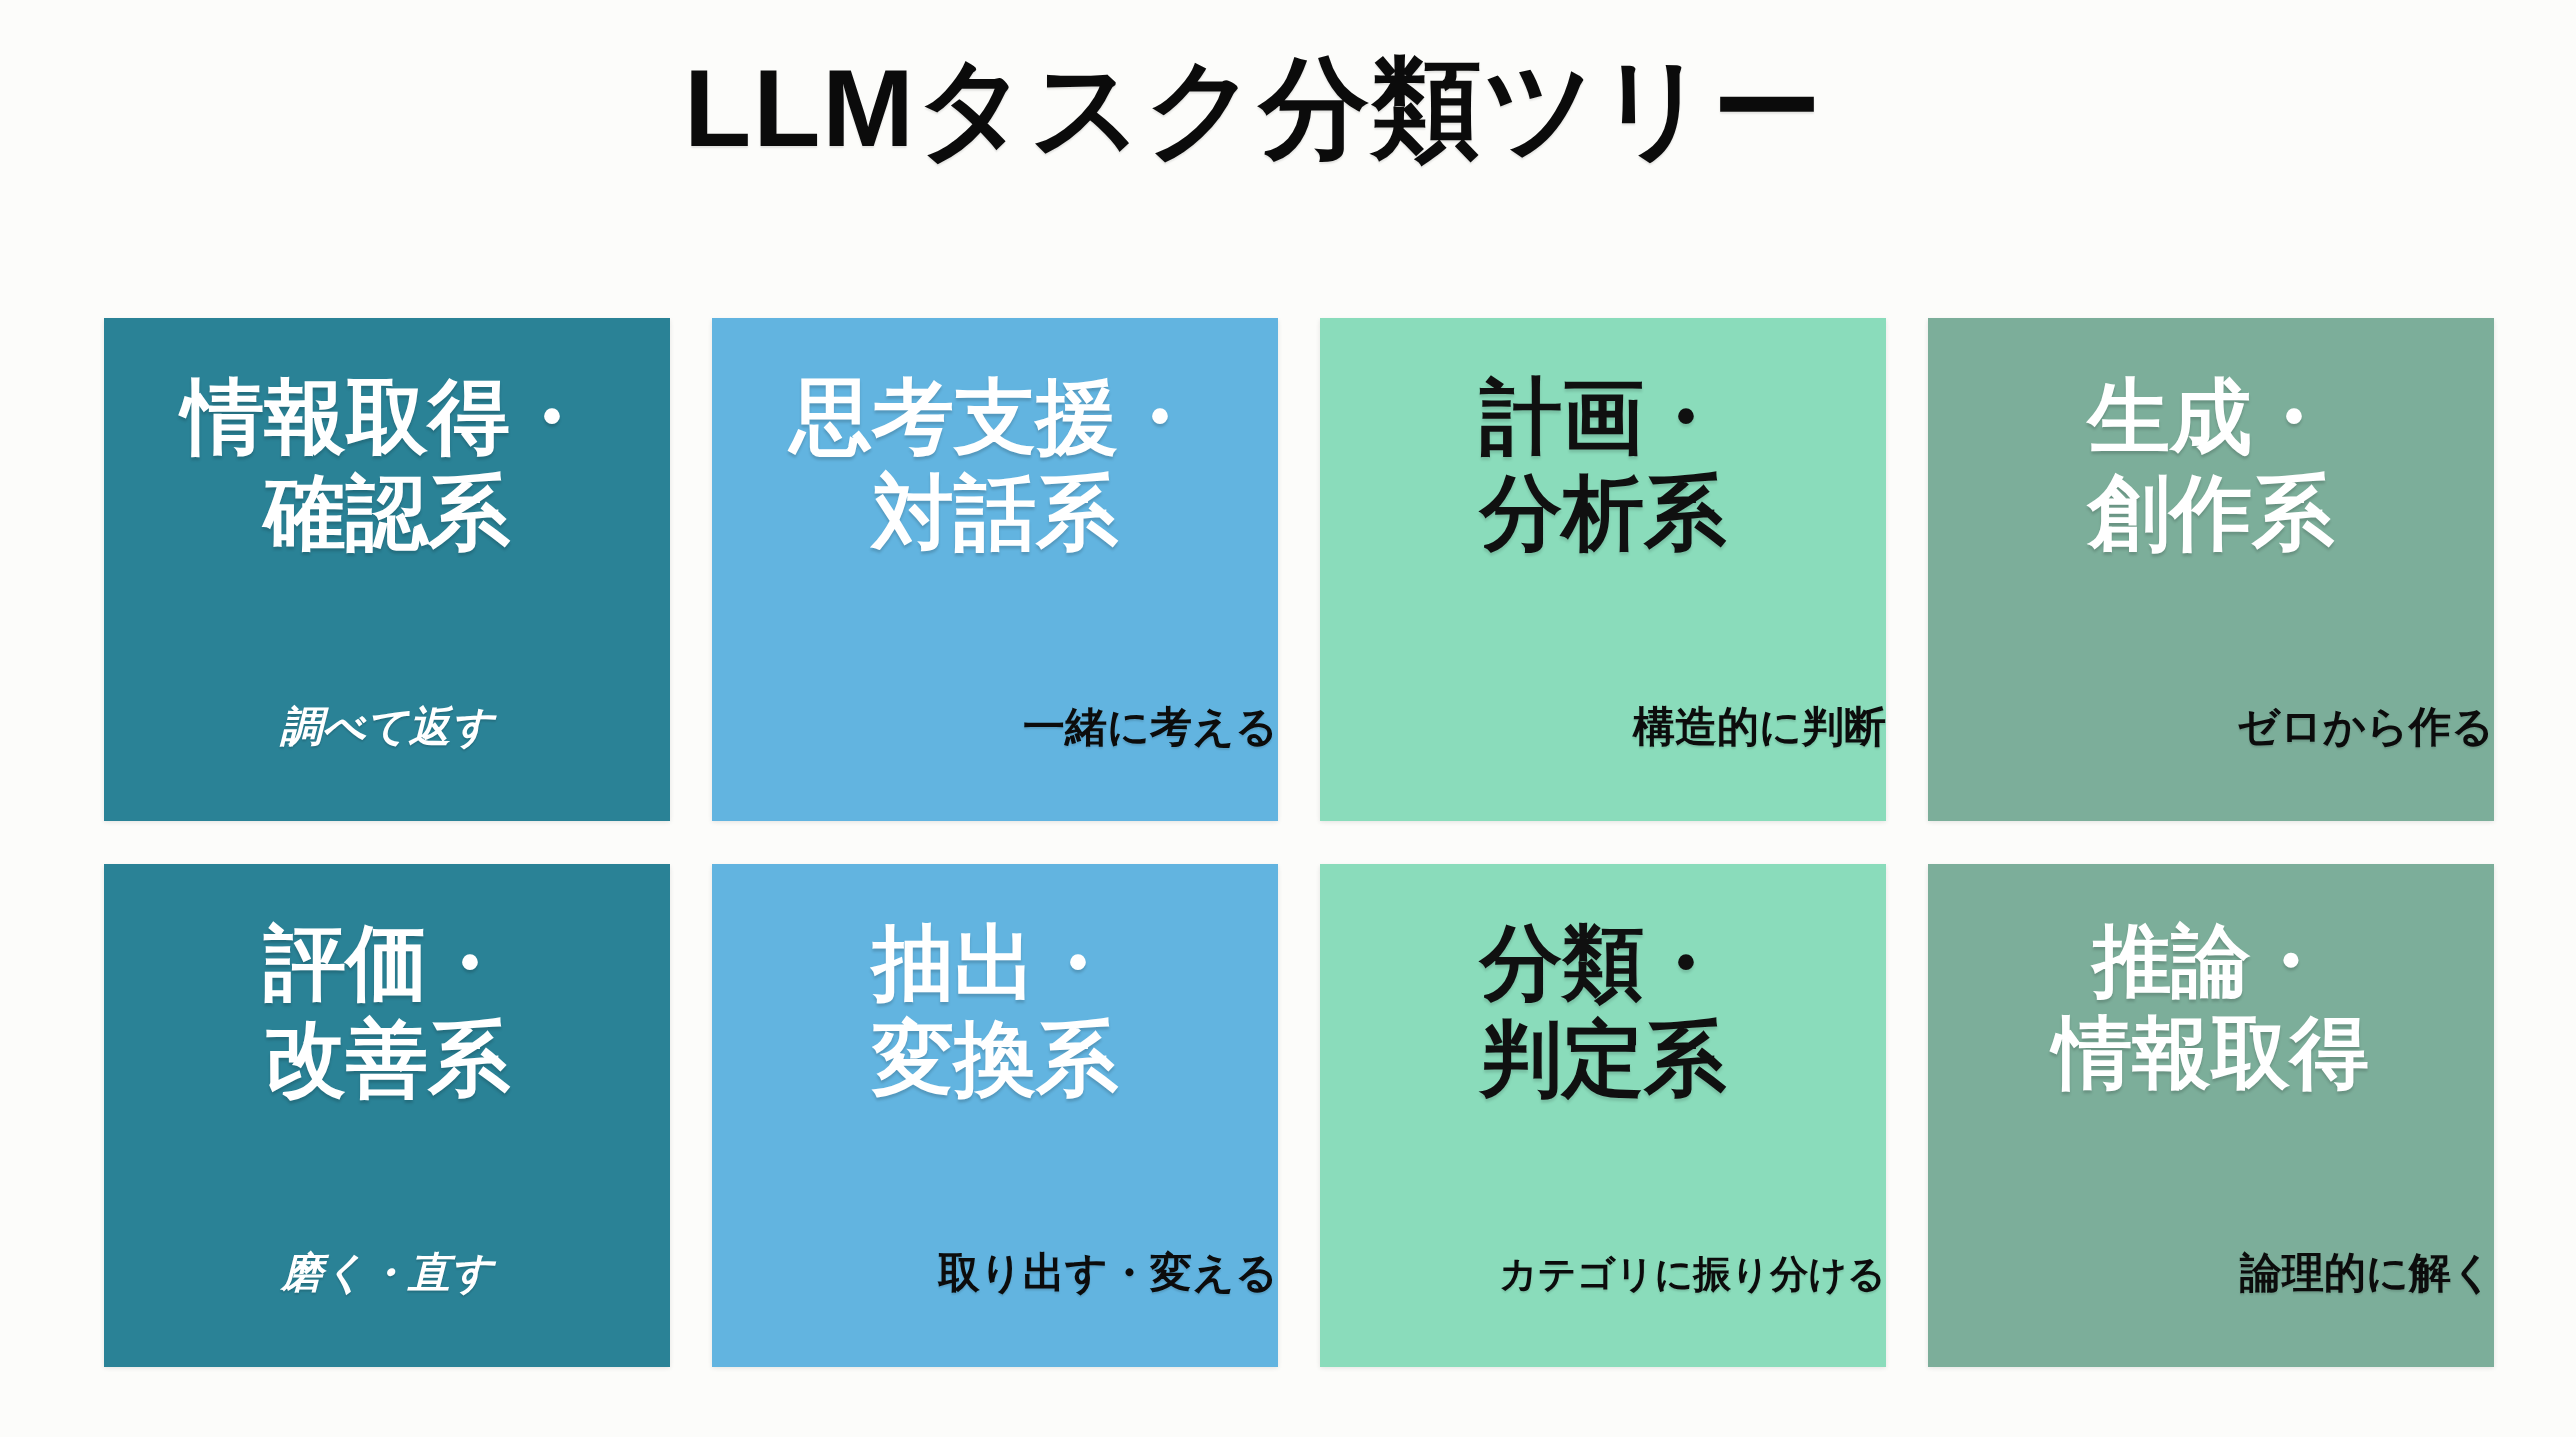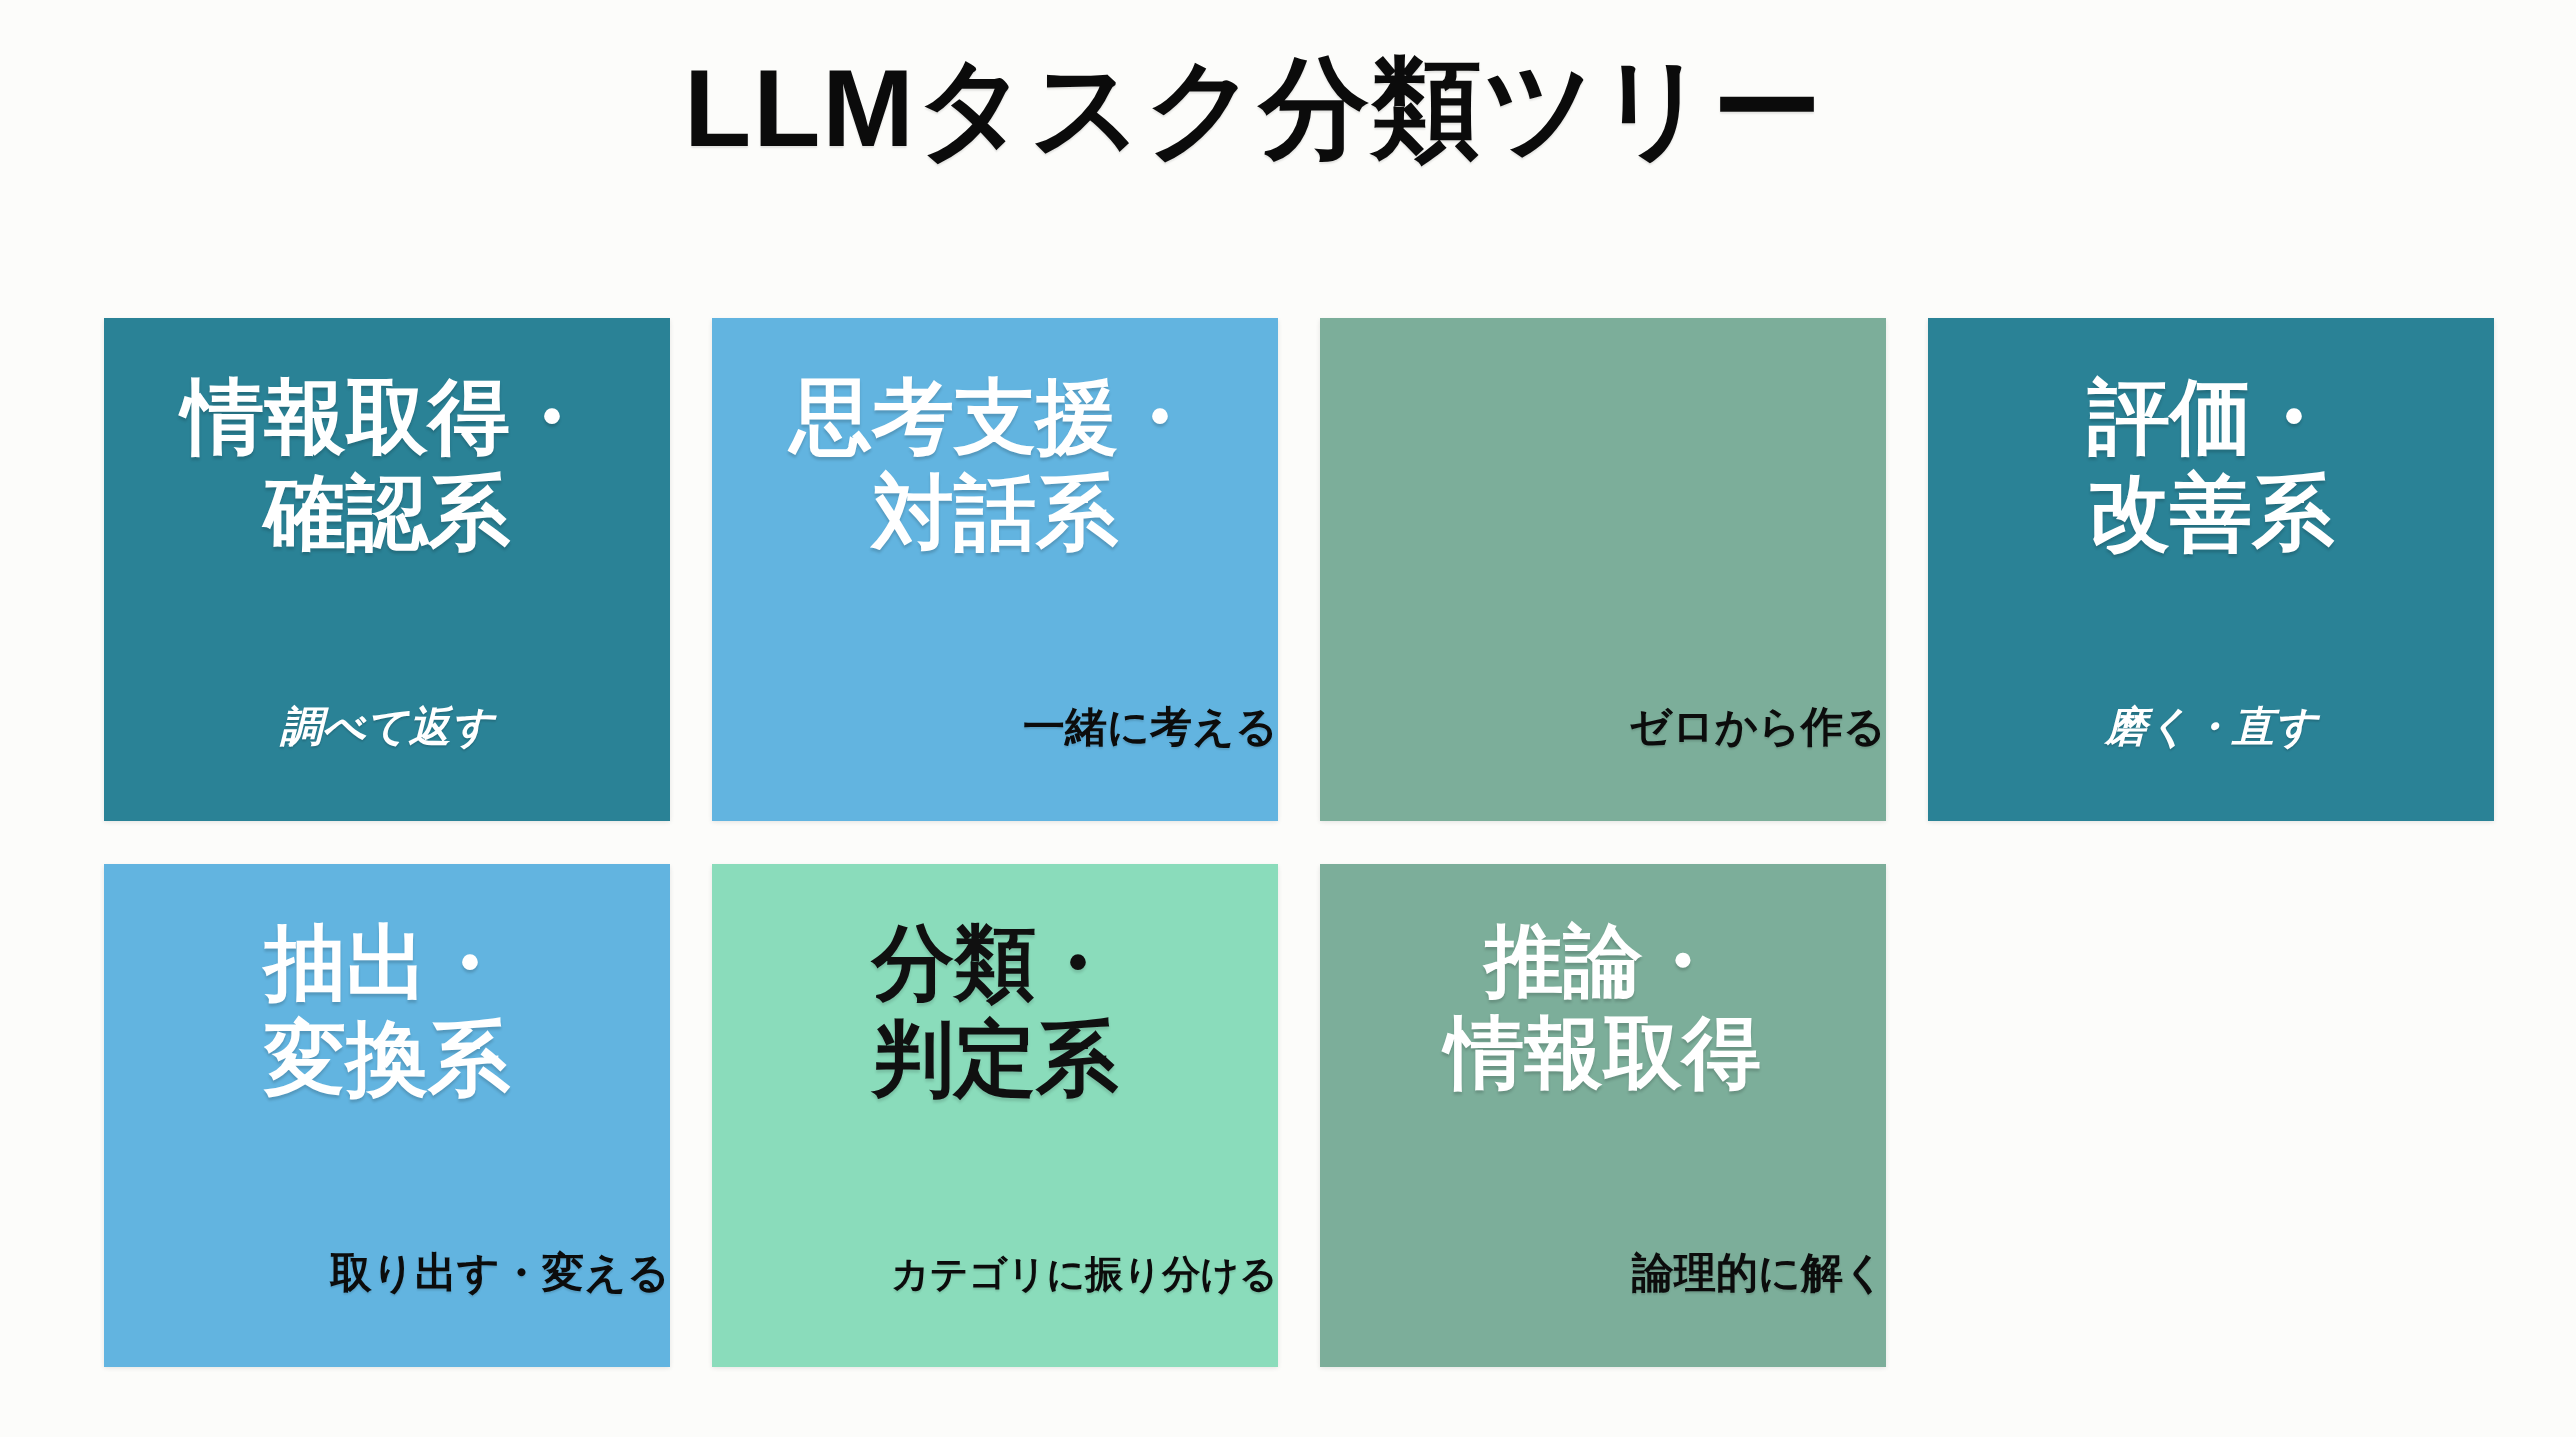--- a/index.html
+++ b/index.html
@@ -100,22 +100,29 @@
 確認系</div>
     <div class="card-sub light">調べて返す</div>
   </div>
 
   <div class="card" style="background: rgb(98, 180, 224);">
     <div class="card-heading light">思考支援・
 対話系</div>
     <div class="card-sub dark">一緒に考える</div>
   </div>
 
+  <div class="card" style="background: rgb(138, 220, 187);">
+    <div class="card-heading dark">計画・
+分析系</div>
+    <div class="card-sub dark">構造的に判断</div>
+  </div>
 
   <div class="card" style="background: rgb(124, 174, 154);">
+    <div class="card-heading light">生成・
+創作系</div>
     <div class="card-sub dark">ゼロから作る</div>
   </div>
 
   <div class="card" style="background: rgb(42, 130, 150);">
     <div class="card-heading light">評価・
 改善系</div>
     <div class="card-sub light">磨く・直す</div>
   </div>
 
   <div class="card" style="background: rgb(98, 180, 224);">

